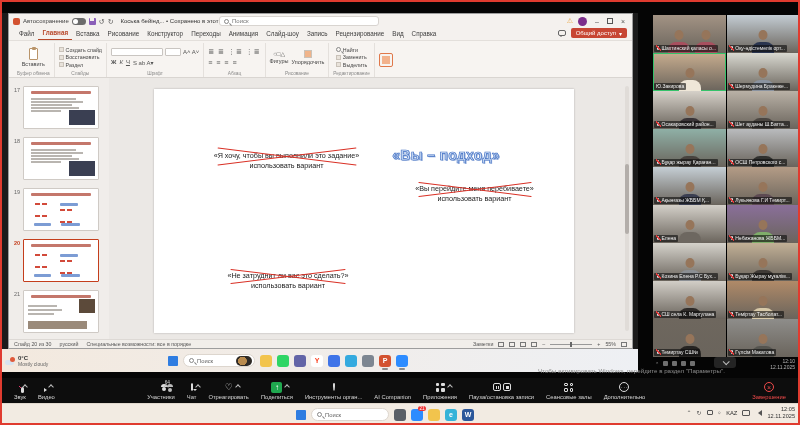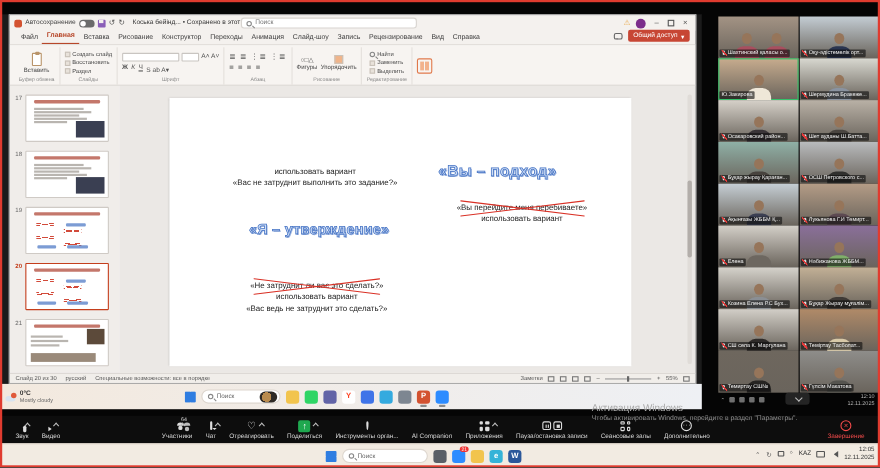--- a/index.html
+++ b/index.html
@@ -85,21 +85,21 @@
 
   .s-title { position:absolute; left:20px; right:20px; top:8px; text-align:center;
     font-size:11.5px; line-height:1.3; font-weight:bold; color:#8a3a12; }
   .s-block { position:absolute; text-align:center; font-size:7.2px; line-height:1.45; color:#222; }
   .s-use { }
   .struck { position:relative; display:inline-block; }
   .struck::before, .struck::after { content:""; position:absolute; left:2%; right:2%; top:48%; height:1.4px;
     background:#d93025; border-radius:1px; }
   .struck::before { transform:rotate(7deg); }
   .struck::after  { transform:rotate(-7deg); }
-  .wordart { position:absolute; text-align:right; font-weight:bold; color:#cdddf5; letter-spacing:.3px;
+  .wordart { position:absolute; text-align:center; font-weight:bold; color:#cdddf5; letter-spacing:.3px;
     -webkit-text-stroke:.7px #4472c4; text-shadow:1px 1px 0 rgba(68,114,196,.5); }
 
   .ppt-status { height:9px; background:#f1eeea; border-top:1px solid #ddd9d5; display:flex; align-items:center;
     padding:0 5px; gap:8px; font-size:5.3px; color:#555; }
   .st-right { margin-left:auto; display:flex; align-items:center; gap:5px; }
   .viewic { width:6px; height:5px; border:1px solid #777; }
   .zslider { width:42px; height:1px; background:#999; position:relative; }
   .zslider::after { content:""; position:absolute; left:20px; top:-2px; width:2px; height:5px; background:#666; }
 
   
@@ -405,35 +405,33 @@
                 <div class="tb-line" style="left: 5%; width: 46%; top: 18px;"></div>
                 <div class="tb-line" style="left: 5%; width: 36%; top: 22px;"></div>
                 <div class="tb-img" style="left: 5%; bottom: 3px; width: 80%; height: 8px; background: rgb(154, 138, 122);"></div>
               </div>
             </div>
           </div>
         <div class="slidearea">
           <div class="slide">
 
             <div class="s-block" style="left:55px; top:62px; width:155px;">
+              <span class="struck">«Я хочу, чтобы вы выполнили это задание»</span>
               <div class="s-use">использовать вариант</div>
-              <div>«Вас не затруднит выполнить это задание?»</div>
             </div>
             <div class="wordart" style="left:232px; top:58px; width:120px; font-size:14px;">«Вы – подход»</div>
 
             <div class="s-block" style="left:228px; top:95px; width:185px;">
               <span class="struck">«Вы перейдите меня перебиваете»</span>
               <div class="s-use">использовать вариант</div>
             </div>
-            <div class="wordart" style="left:60px; top:112px; width:140px; font-size:13px;">«Я – утверждение»</div>
-
-            <div class="s-block" style="left:50px; top:166px; width:168px;">
+
+            <div class="s-block" style="left:50px; top:182px; width:168px;">
               <span class="struck">«Не затруднит ли вас это сделать?»</span>
               <div class="s-use">использовать вариант</div>
-              <div>«Вас ведь не затруднит это сделать?»</div>
             </div>
           </div>
           <div class="sscroll">
               <span class="thumbbar"></span>
             </div>
         </div>
       </div>
 
       <div class="ppt-status">
         <span>Слайд 20 из 30</span>
@@ -795,21 +793,20 @@
         <span class="icw">
           <span>
             <span class="i-end">×</span>
           </span>
         </span>
         <span>Завершение</span>
       </div>
     </div>
 
   <div class="watermark">
-    <div class="wm1">Активация Windows</div>
     <div class="wm2">Чтобы активировать Windows, перейдите в раздел "Параметры".</div>
   </div>
 
   <div class="vbar">
     <div class="vcenter">
       <span class="winlogo"></span>
       <span class="searchpill" style="width:78px;">
         <span class="mag"></span>
         <span>Поиск</span>
       </span>

